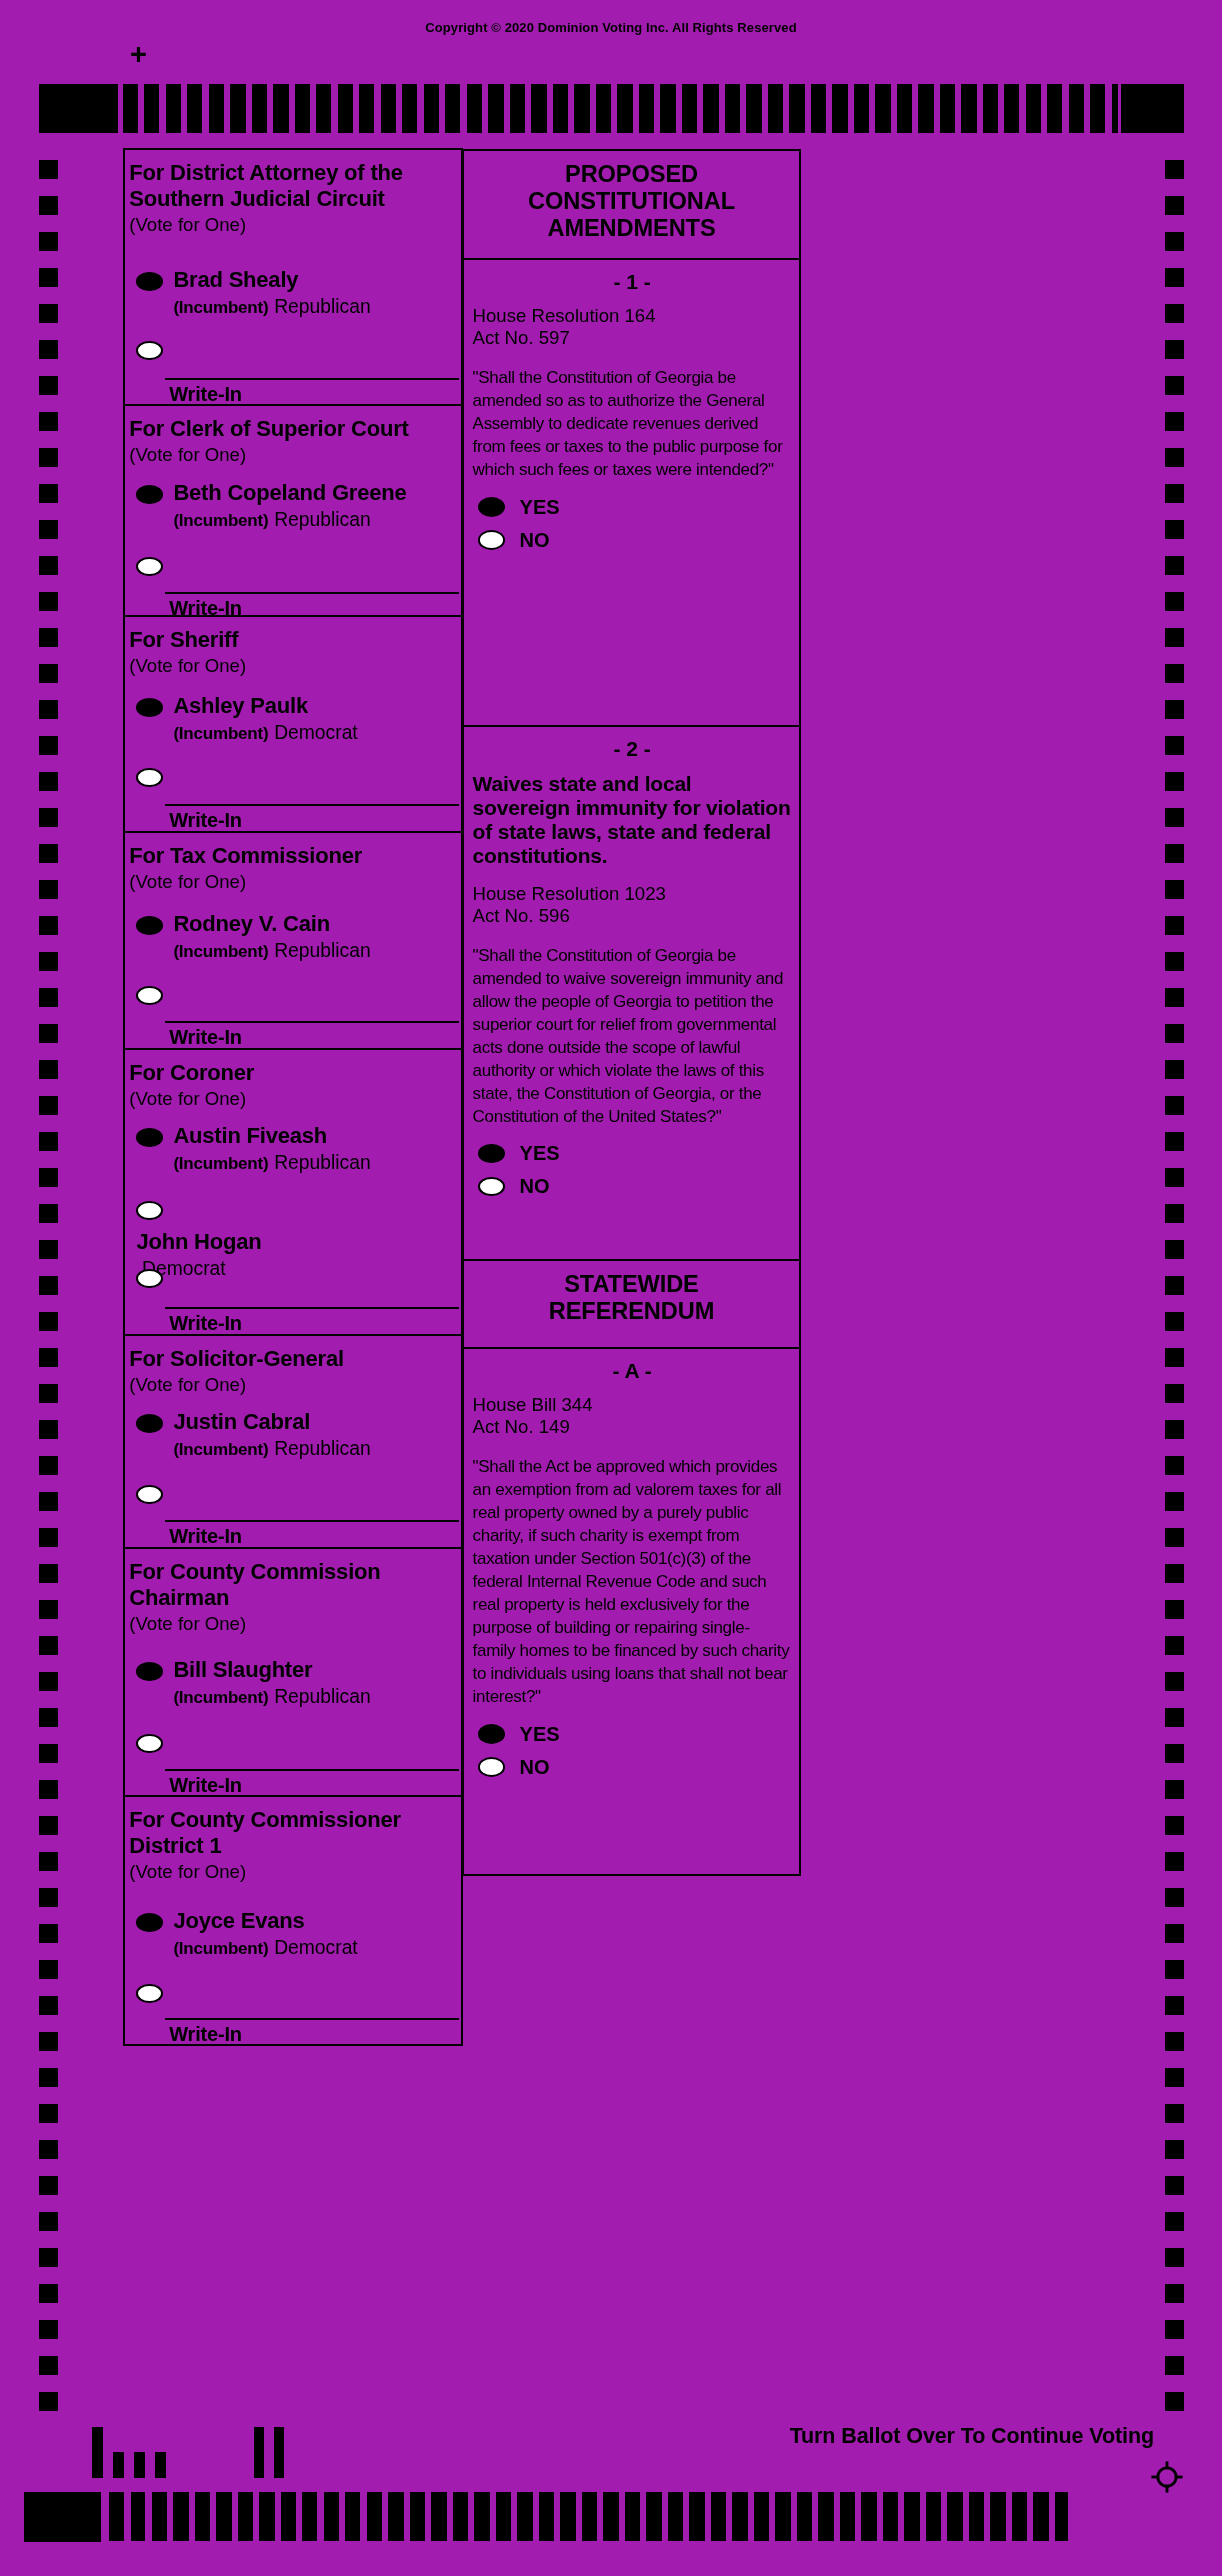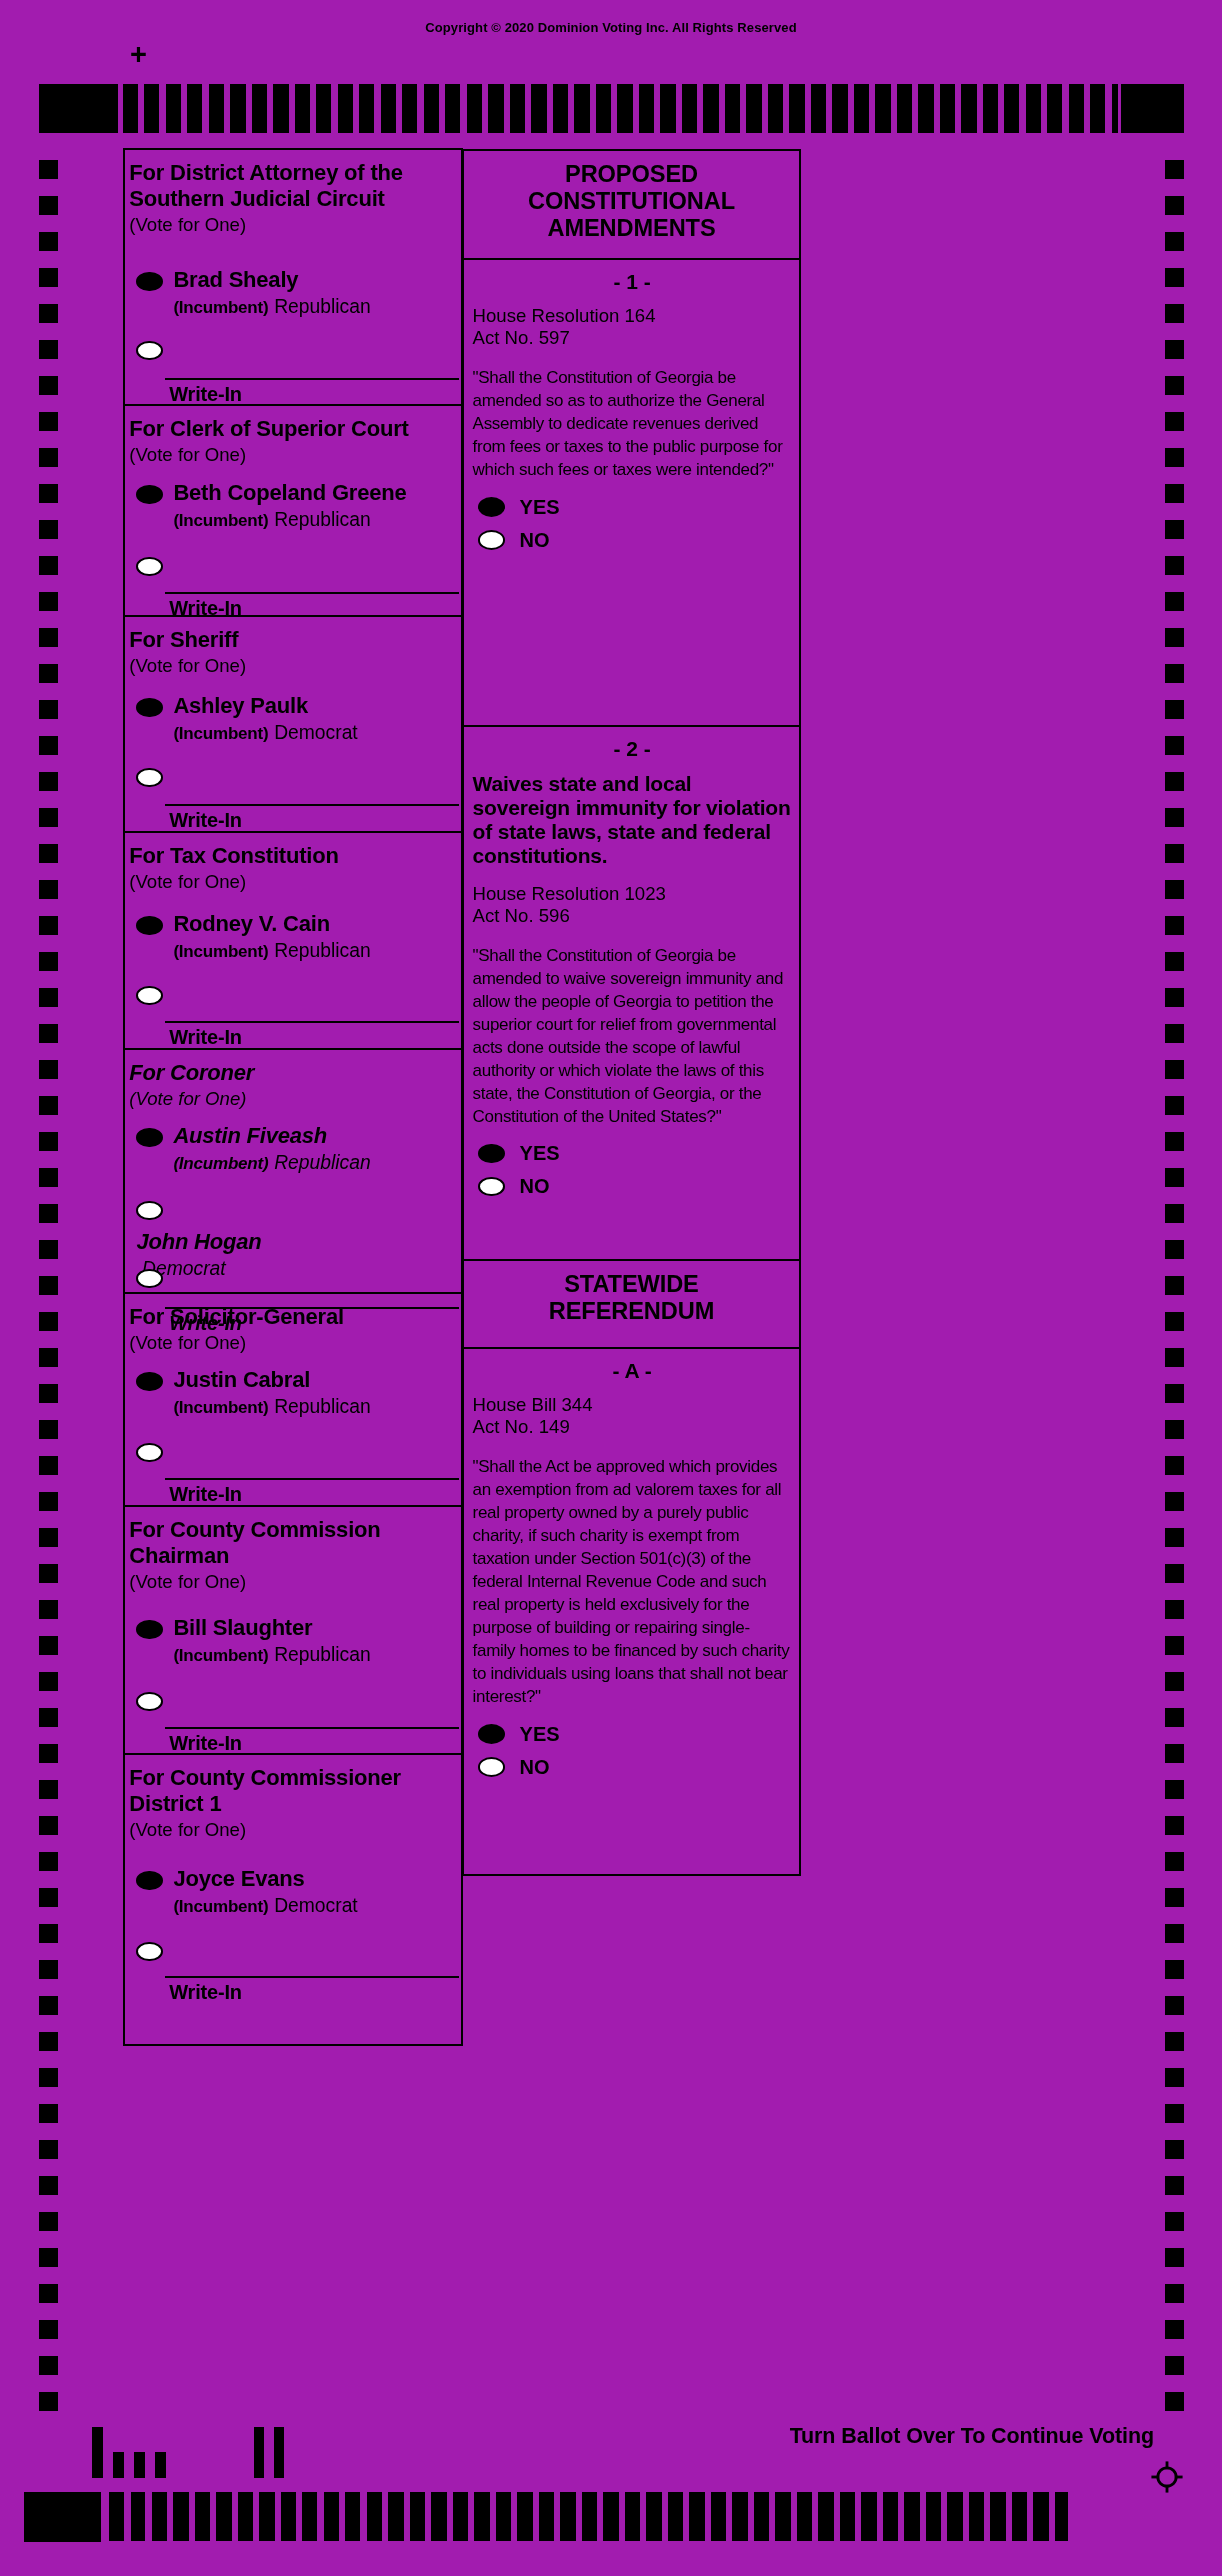--- a/index.html
+++ b/index.html
@@ -132,39 +132,39 @@
       <div class="cand" style="top:147px;">
         <span class="oval"></span>
       </div>
       <div class="writein" style="top:187px;">
         <div class="wi-label">Write-In</div>
       </div>
     </section>
 
     <section class="contest" style="height:217px;">
       <div class="c-head">
-        <div class="c-title">For Tax Constitution</div>
+        <div class="c-title">For Tax Commissioner</div>
         <div class="c-vote">(Vote for One)</div>
       </div>
       <div class="cand" style="top:79px;">
         <span class="oval filled"></span>
         <div class="cand-text">
           <div class="cand-name">Rodney V. Cain</div>
           <div class="cand-detail"><b>(Incumbent)</b><span class="party">Republican</span></div>
         </div>
       </div>
       <div class="cand" style="top:149px;">
         <span class="oval"></span>
       </div>
       <div class="writein" style="top:188px;">
         <div class="wi-label">Write-In</div>
       </div>
     </section>
 
-    <section class="contest" style="height:244px;font-style:italic;">
+    <section class="contest" style="height:286px;">
       <div class="c-head">
         <div class="c-title">For Coroner</div>
         <div class="c-vote">(Vote for One)</div>
       </div>
       <div class="cand" style="top:74px;">
         <span class="oval filled"></span>
         <div class="cand-text">
           <div class="cand-name">Austin Fiveash</div>
           <div class="cand-detail"><b>(Incumbent)</b><span class="party">Republican</span></div>
         </div>

